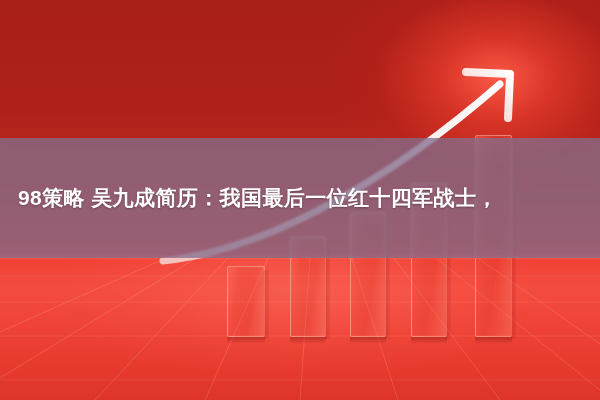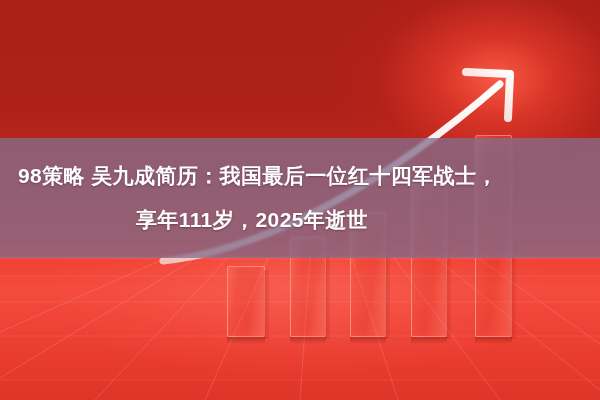--- a/index.html
+++ b/index.html
@@ -191,16 +191,15 @@
       </defs>
       <path d="M163,261 C 270,250 395,176 500,84" stroke="url(#arrowGrad)" stroke-width="7" fill="none" stroke-linecap="round"></path>
       <path d="M466,72 L510,74 L508,118" stroke="url(#arrowGrad)" stroke-width="8" fill="none" stroke-linecap="round" stroke-linejoin="round"></path>
     </svg>
   </div>
 
   <div class="caption-band"></div>
 
   <div class="caption">
     <div class="cap-line l1">98策略 吴九成简历：我国最后一位红十四军战士，</div>
-    <div class="cap-line l2">享年111岁，2025年逝世</div>
   </div>
 
 </div>
 
 </body></html>

